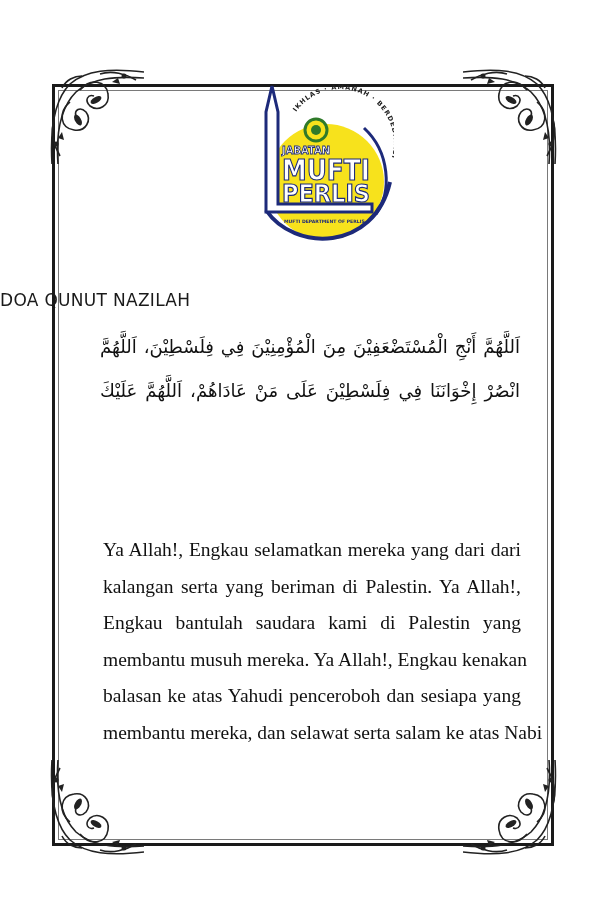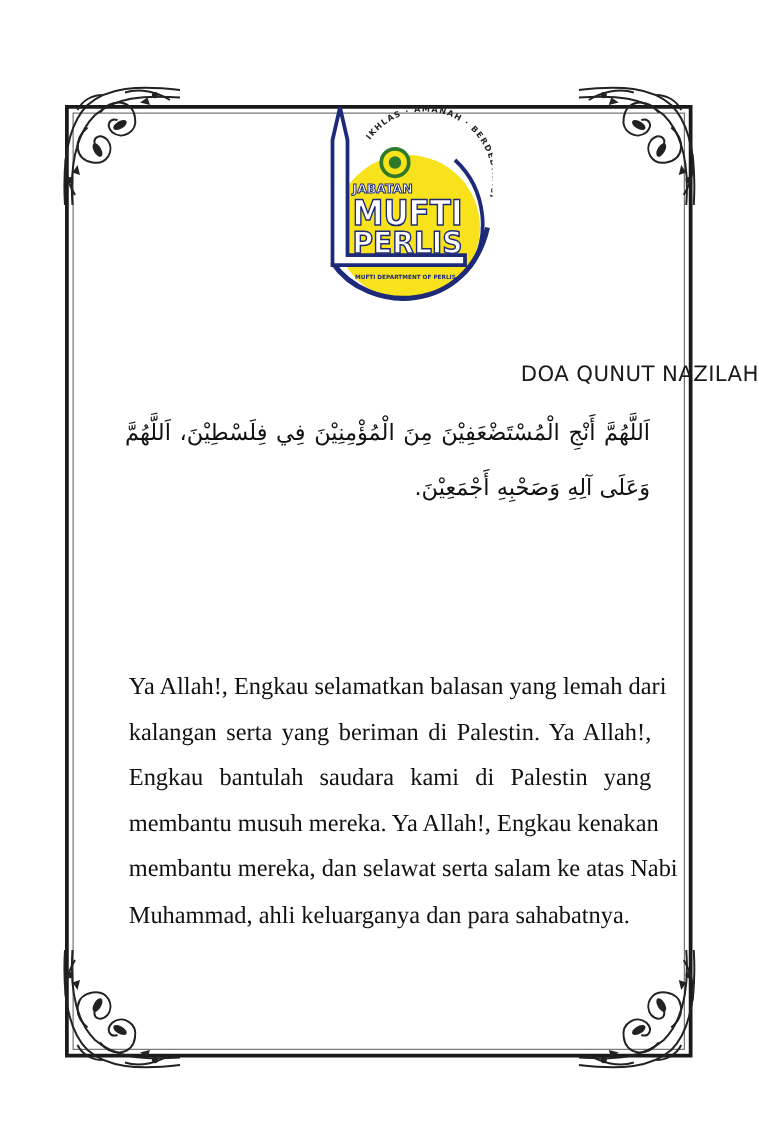--- a/index.html
+++ b/index.html
@@ -14,21 +14,21 @@
   .corner svg { width:100%; height:100%; display:block; }
   .c-tl { left:40px; top:60px; }
   .c-tr { left:463px; top:60px; transform:scaleX(-1); }
   .c-bl { left:40px; top:760px; transform:scaleY(-1); }
   .c-br { left:463px; top:760px; transform:scale(-1,-1); }
 
   
   .logo { position:absolute; left:244px; top:82px; width:150px; height:165px; }
   .logo svg { width:100%; height:100%; display:block; }
 
-  .title { position:absolute; left:0; width:607px; top:290px; text-align:right; font-family:"DejaVu Sans", sans-serif; font-size:17px; letter-spacing:0.3px; color:#1a1a1a; }
+  .title { position:absolute; left:0; width:607px; top:290px; text-align:left; font-family:"DejaVu Sans", sans-serif; font-size:17px; letter-spacing:0.3px; color:#1a1a1a; }
 
   .arabic { position:absolute; left:100px; width:420px; top:325px; direction:rtl; text-align:justify; text-align-last:right; font-family:"DejaVu Sans", sans-serif; font-size:18px; line-height:44px; color:#111; }
   .arabic .line { display:block; text-align:justify; text-align-last:justify; white-space:nowrap; }
   .arabic .line.last { text-align-last:right; }
 
   .malay { position:absolute; left:103px; width:418px; top:532px; font-family:"Liberation Serif", serif; font-size:19.5px; line-height:36.5px; color:#111; }
   .malay .line { display:block; text-align:justify; text-align-last:justify; white-space:nowrap; }
   .malay .line.last { text-align-last:left; }
 </style>
 </head>
@@ -148,24 +148,24 @@
       <text x="38" y="98" font-family="DejaVu Sans, sans-serif" font-size="28" font-weight="bold" fill="#ffffff" stroke="#1d2a7a" stroke-width="1.2" textLength="88" lengthAdjust="spacingAndGlyphs">MUFTI</text>
       <text x="38" y="120" font-family="DejaVu Sans, sans-serif" font-size="24" font-weight="bold" fill="#ffffff" stroke="#1d2a7a" stroke-width="1.2" textLength="88" lengthAdjust="spacingAndGlyphs">PERLIS</text>
       <text x="40" y="141" font-family="DejaVu Sans, sans-serif" font-size="4.6" font-weight="bold" fill="#1d2a7a">MUFTI DEPARTMENT OF PERLIS</text>
     </svg>
   </div>
 
   <div class="title">DOA QUNUT NAZILAH</div>
 
   <div class="arabic">
     <span class="line">اَللَّهُمَّ أَنْجِ الْمُسْتَضْعَفِيْنَ مِنَ الْمُؤْمِنِيْنَ فِي فِلَسْطِيْنَ، اَللَّهُمَّ</span>
-    <span class="line last">وَعَلَى آلِهِ وَصَحْبِهِ أَجْمَعِيْنَ.</span>
+    <span class="line">انْصُرْ إِخْوَانَنَا فِي فِلَسْطِيْنَ عَلَى مَنْ عَادَاهُمْ، اَللَّهُمَّ عَلَيْكَ</span>
   </div>
 
   <div class="malay">
-    <span class="line">Ya Allah!, Engkau  selamatkan  balasan yang lemah dari</span>
+    <span class="line">Ya Allah!, Engkau  selamatkan  mereka yang dari dari</span>
     <span class="line">kalangan serta yang beriman di Palestin. Ya Allah!,</span>
     <span class="line">Engkau bantulah saudara kami di Palestin yang</span>
     <span class="line">membantu musuh mereka. Ya Allah!, Engkau  kenakan</span>
+    <span class="line">balasan ke atas Yahudi penceroboh dan sesiapa yang</span>
     <span class="line">membantu mereka, dan selawat serta salam ke atas Nabi</span>
-    <span class="line last">Muhammad, ahli keluarganya dan para sahabatnya.</span>
   </div>
 </div>
 
 </body></html>

